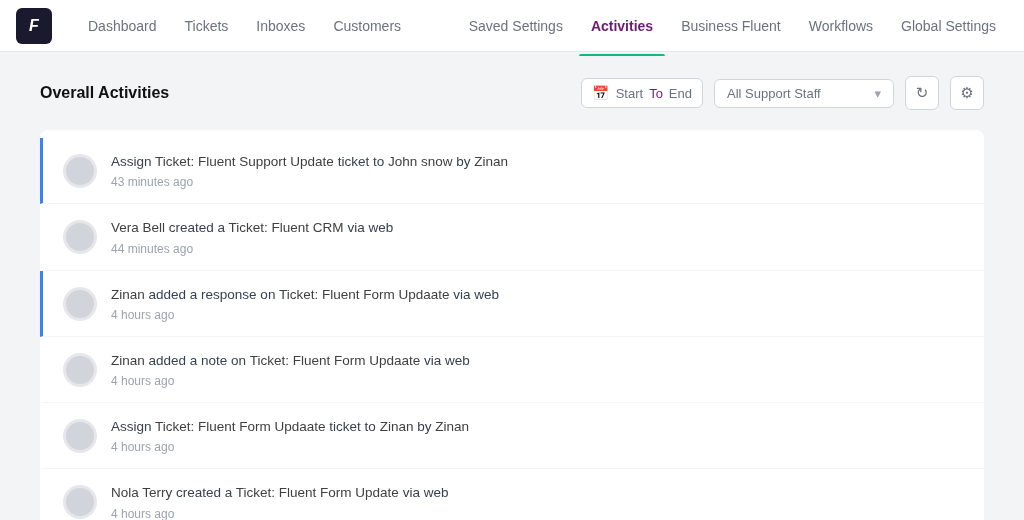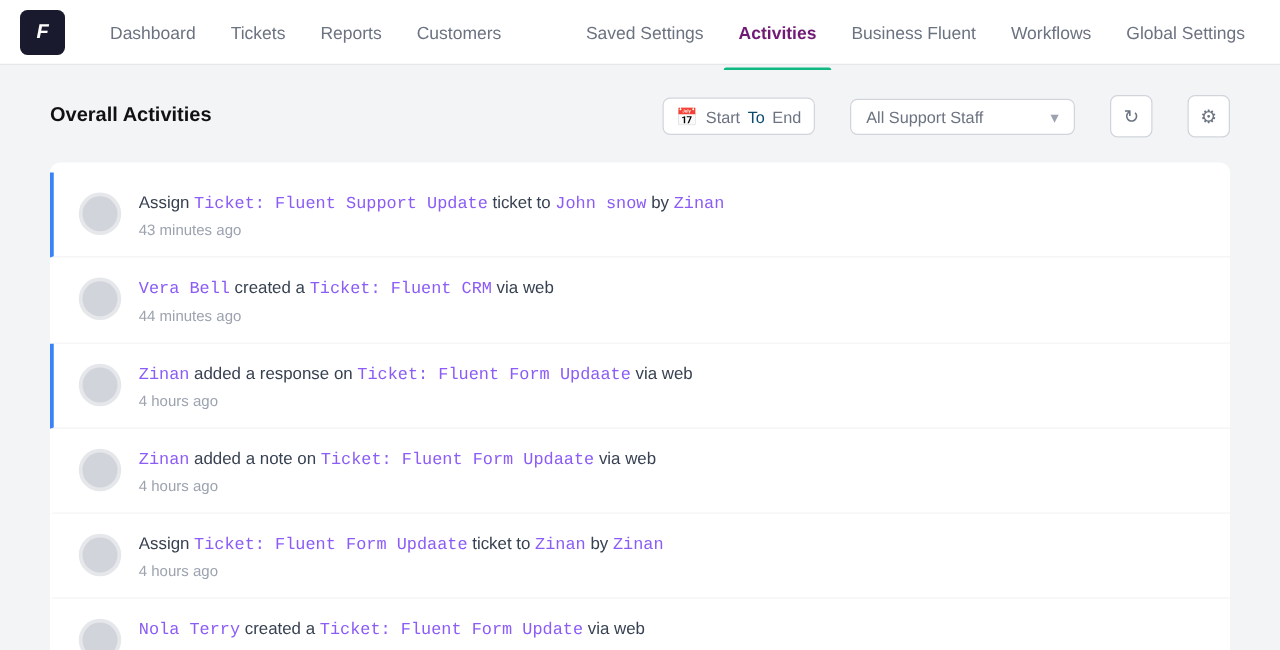--- a/index.html
+++ b/index.html
@@ -73,21 +73,21 @@
       height: calc(520px - 52px);
       overflow-y: auto;
       background: #f3f4f6;
     }
 
     
     .section-header {
       display: flex;
       align-items: center;
       margin-bottom: 20px;
-      gap: 28px;
+      gap: 11px;
     }
     .section-title {
       font-size: 16px;
       font-weight: 600;
       color: #111;
       margin-right: auto;
     }
     .date-filter {
       display: flex;
       align-items: center;
@@ -97,21 +97,21 @@
       padding: 6px 10px;
       gap: 6px;
       font-size: 13px;
       color: #6b7280;
     }
     .date-filter .cal-icon {
       color: #9ca3af;
       font-size: 14px;
     }
     .date-filter .to-label {
-      color: #0c4a6e;
+      color: #701a75;
       font-weight: 500;
     }
     .staff-dropdown {
       display: flex;
       align-items: center;
       border: 1px solid #d1d5db;
       border-radius: 6px;
       background: #fff;
       padding: 6px 12px;
       gap: 8px;
@@ -179,39 +179,38 @@
       font-size: 13.5px;
       color: #374151;
       line-height: 1.5;
     }
     .activity-text .time {
       font-size: 12px;
       color: #9ca3af;
       margin-top: 3px;
     }
     .link {
-      color: #8b5cf6;
+      color: #404040;
       cursor: pointer;
-      font-family: Liberation Mono, monospace;
     }
     .divider-item {
       border-bottom: 1px solid #f3f4f6;
     }
   </style>
 </head>
 <body>
 
 <nav class="top-nav">
   <div class="logo-box">
     <span>F</span>
   </div>
   <div class="nav-left">
     <div class="nav-item">Dashboard</div>
     <div class="nav-item">Tickets</div>
-    <div class="nav-item">Reports</div>
+    <div class="nav-item">Inboxes</div>
     <div class="nav-item">Customers</div>
   </div>
   <div class="nav-right">
     <div class="nav-item">Saved Settings</div>
     <div class="nav-item active">Activities</div>
     <div class="nav-item">Business Fluent</div>
     <div class="nav-item">Workflows</div>
     <div class="nav-item">Global Settings</div>
   </div>
 </nav>

